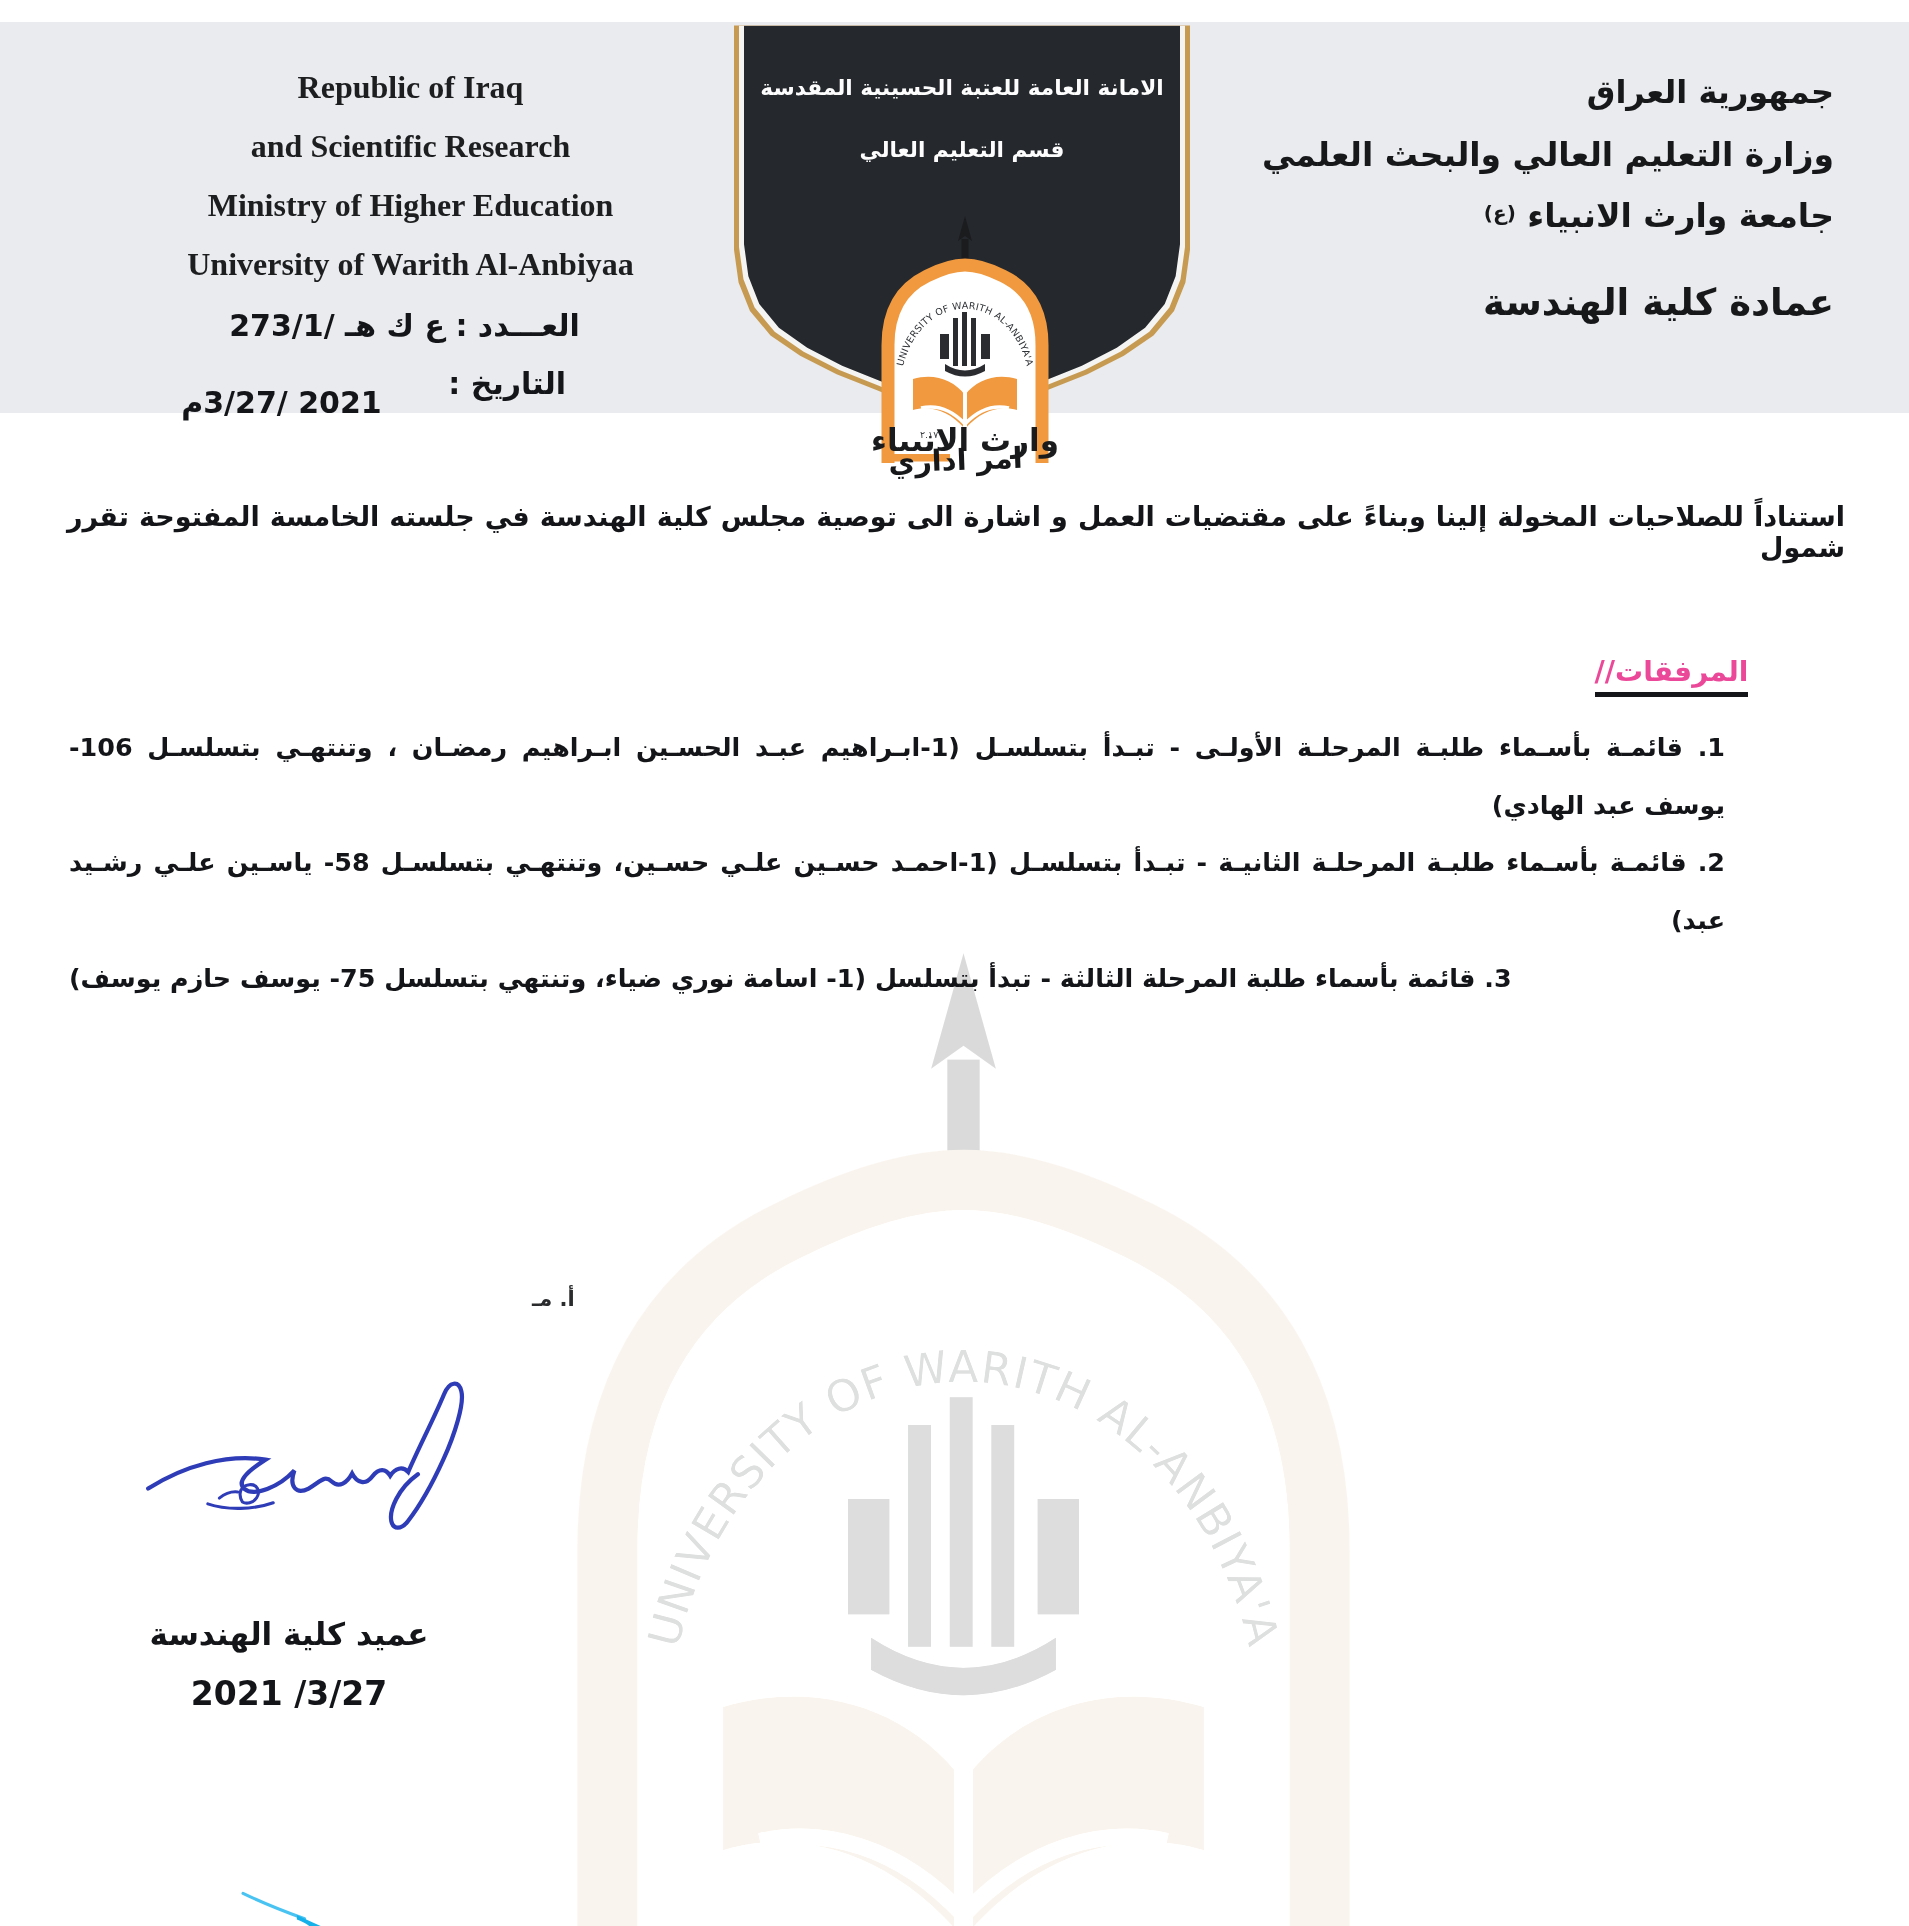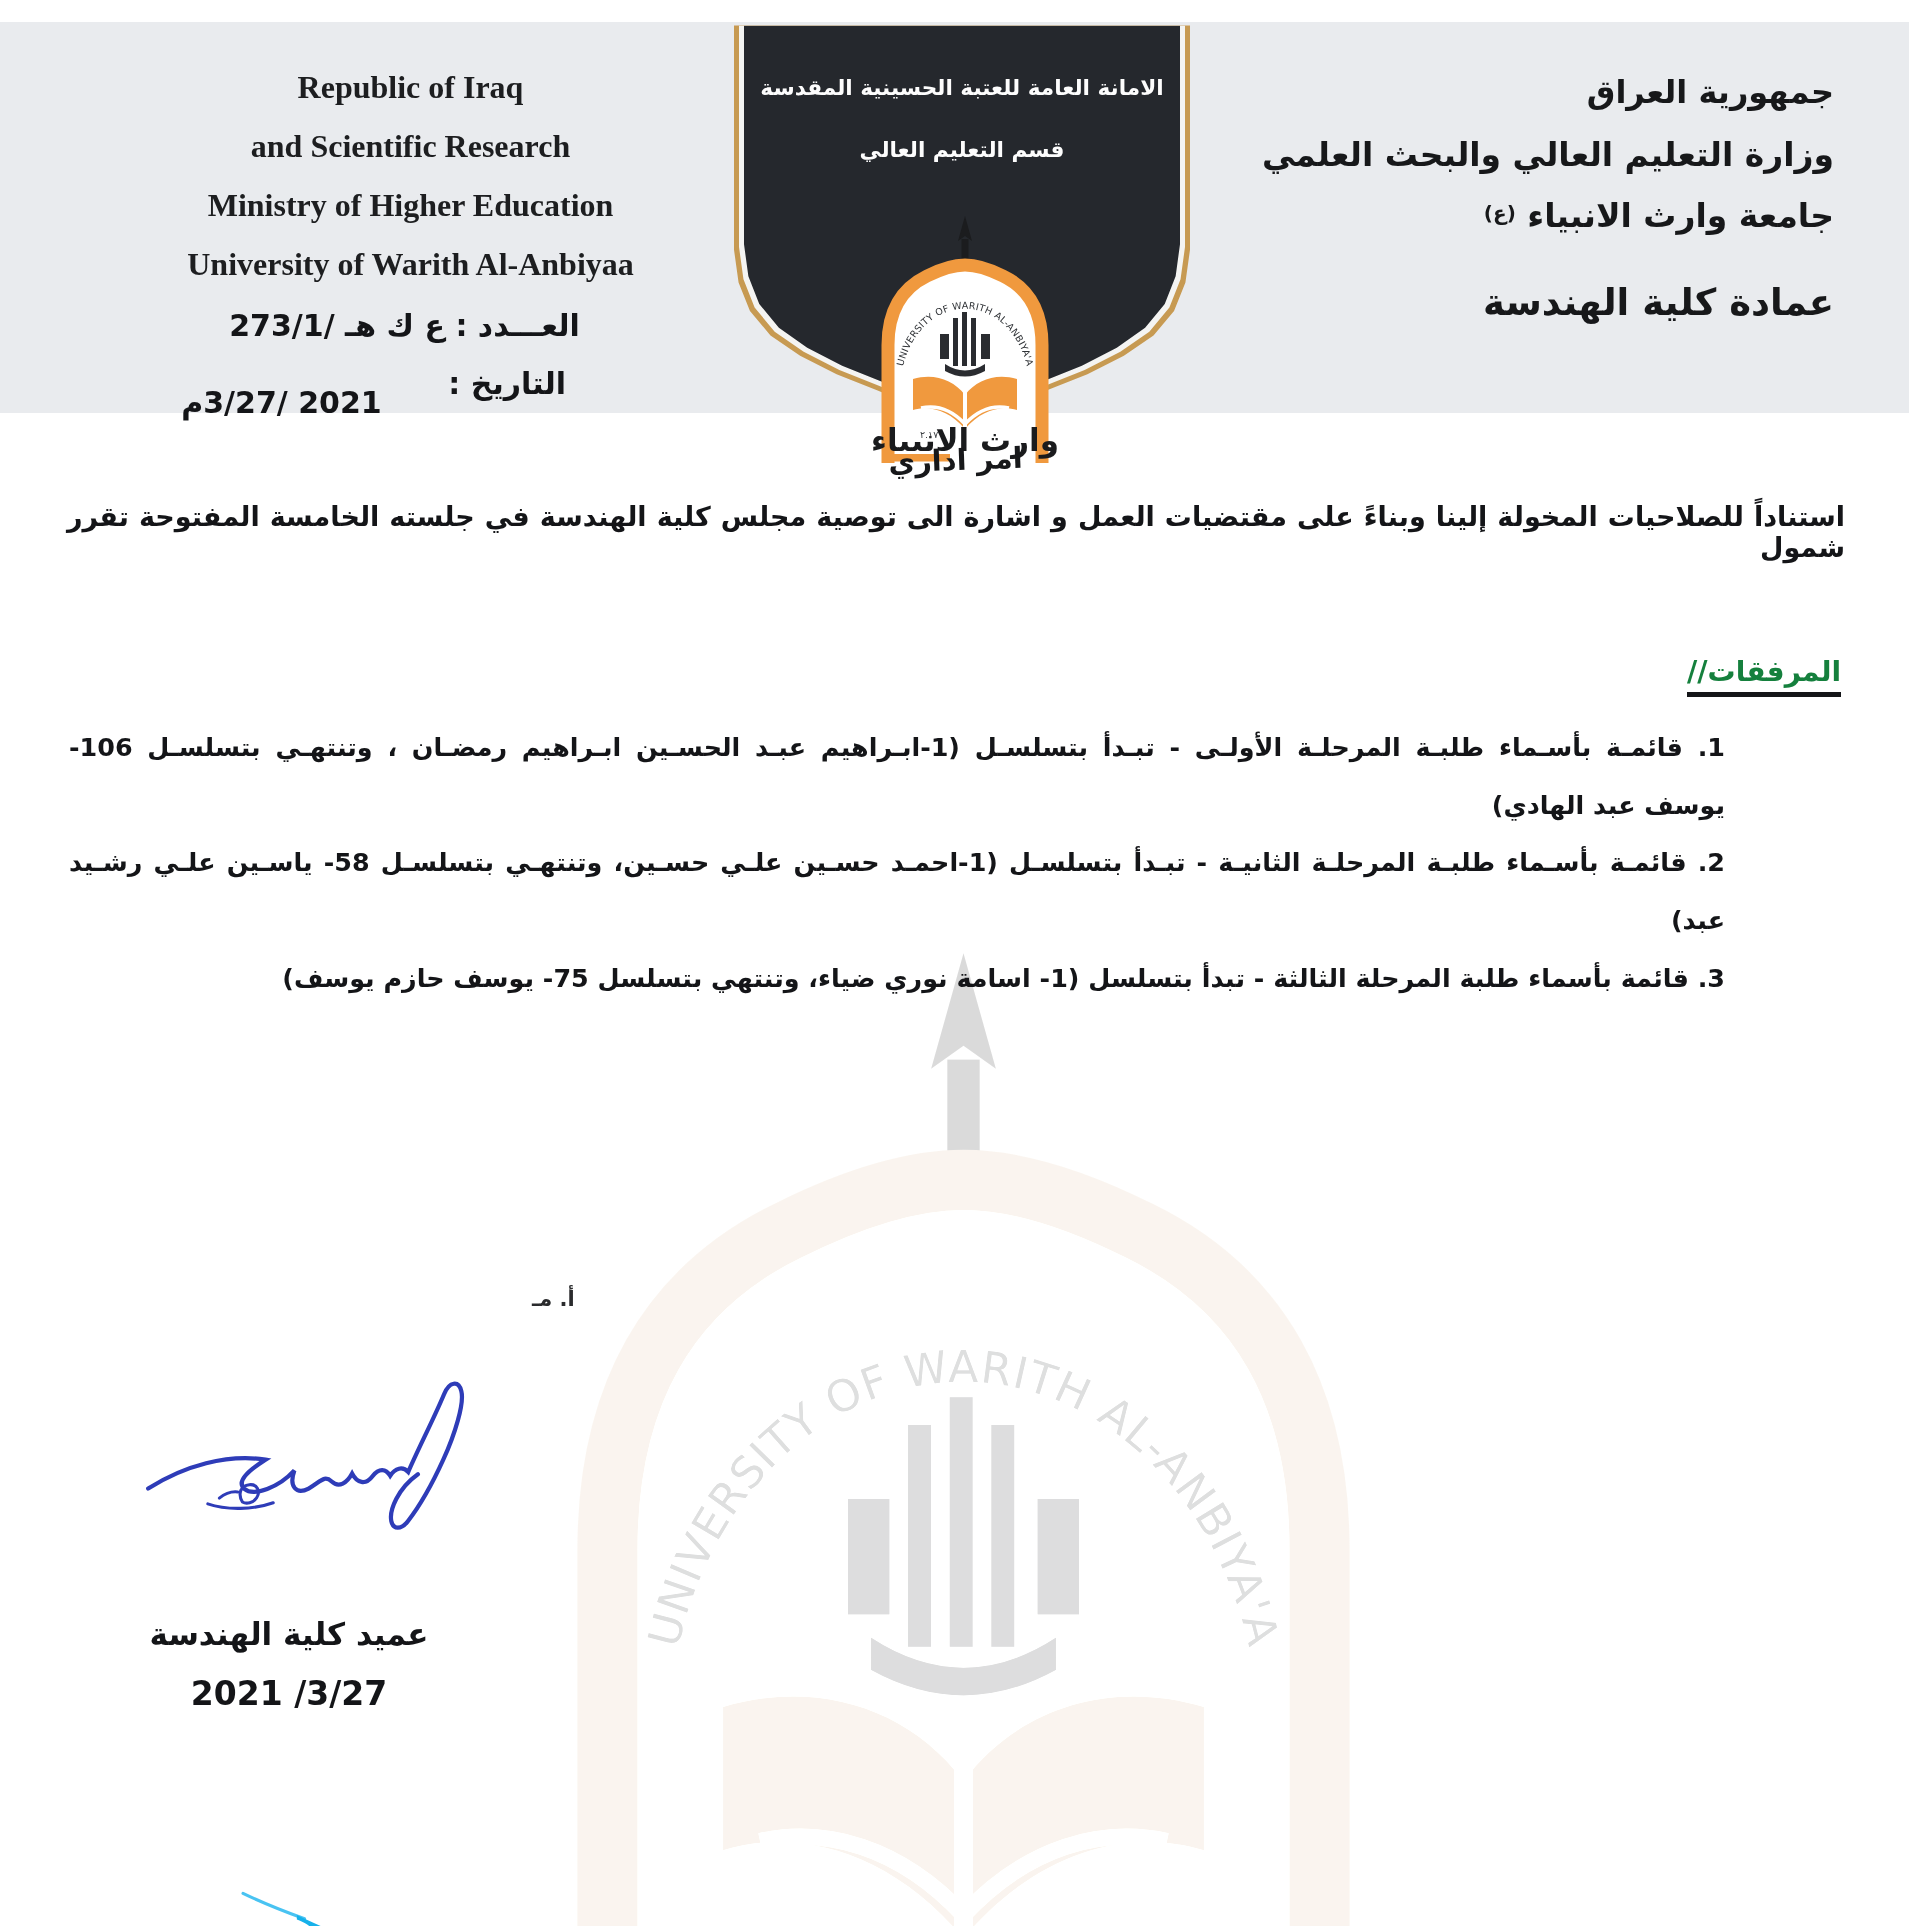--- a/index.html
+++ b/index.html
@@ -20,27 +20,27 @@
   .shield-gold{left:734px;top:25.4px;width:456px;height:408px;background:#c79a52;}
   .shield-white{left:5px;right:5px;top:0;bottom:5px;background:#f4f4f2;}
   .shield-dark{left:5px;right:5px;top:0;bottom:5px;background:#25282d;}
   .emblem-text{width:100%;text-align:center;color:#fdfdfd;font-weight:bold;font-size:21.6px;direction:rtl;}
   .logo svg{width:100%;height:100%;display:block;}
   
   .order-title{direction:rtl;font-weight:bold;font-size:29px;color:#17181a;text-align:center;
                transform:rotate(-2deg);}
   .bodyline{direction:rtl;font-weight:bold;font-size:27px;color:#141518;
             text-align:justify;text-align-last:justify;}
-  .attach-head{direction:rtl;font-weight:bold;font-size:28px;color:#15803d;text-align:right;}
+  .attach-head{direction:rtl;font-weight:bold;font-size:28px;color:#ec4899;text-align:center;}
   .attach-head span{border-bottom:5.4px solid #141518;padding-bottom:3.9px;}
   .item-line{direction:rtl;font-weight:bold;font-size:25.4px;color:#141518;
              text-align:justify;text-align-last:justify;}
   .item-cont{direction:rtl;font-weight:bold;font-size:25.4px;color:#141518;
              text-align:right;padding-right:193px;}
-  .item-nat{direction:rtl;font-weight:bold;font-size:25.4px;color:#141518;text-align:right;}
+  .item-nat{direction:rtl;font-weight:bold;font-size:25.4px;color:#141518;text-align:left;}
   
   .sig-name{direction:rtl;font-weight:bold;font-size:29px;color:#141518;text-align:center;}
   .sig-title{direction:rtl;font-weight:bold;font-size:31px;color:#141518;text-align:center;}
   .sig-date{font-weight:bold;font-size:33px;color:#141518;text-align:center;direction:ltr;}
   .stray{direction:rtl;font-weight:bold;font-size:21px;color:#2a2b2d;}
   
   .watermark{opacity:.16;filter:grayscale(.55) brightness(1.2) saturate(.7);z-index:0;}
   .watermark svg{width:100%;height:100%;display:block;}
   .content{z-index:2;}
 </style>

